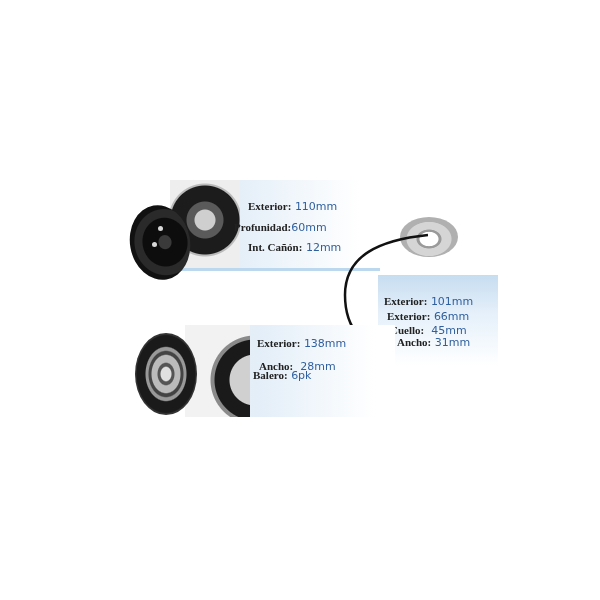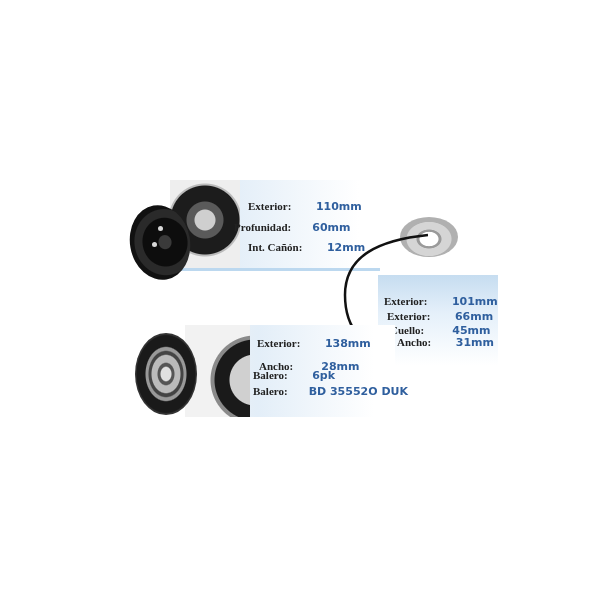--- a/index.html
+++ b/index.html
@@ -1,20 +1,20 @@
 <!DOCTYPE html>
 <html><head>
 <meta charset="utf-8">
 <style>
   html, body { margin:0; padding:0; background:#ffffff; }
   body { width:600px; height:600px; position:relative; overflow:hidden; font-family:"DejaVu Serif", serif; }
   .abs { position:absolute; }
   .panel { position:absolute; }
   .label { font-family:Liberation Serif, serif; font-weight:bold; color:#222; }
-  .value { font-family:"DejaVu Sans", sans-serif; font-weight:bold; color:#2f5f9e;margin-left:21px; }
+  .value { font-family:"DejaVu Sans", sans-serif; font-weight:normal; color:#2f5f9e; }
   .row { position:absolute; white-space:nowrap; font-size:11px; }
 </style>
 </head>
 <body>
 
 <div class="panel" style="left:130px;top:180px;width:250px;height:90px;">
 
   <div class="abs" style="left:40px;top:0;width:210px;height:88px;background:linear-gradient(90deg,#f4f4f4 0%,#e3eef8 30%,#ffffff 90%);border-bottom:3px solid #bcd8ef;"></div>
 
   <div class="abs" style="left:40px;top:0;width:70px;height:88px;background:radial-gradient(circle at 35px 40px,#cfcfcf 0 10px,#5a5a5a 11px 18px,#1c1c1c 19px 34px,#bbbbbb 35px 36px,#eeeeee 37px);"></div>
@@ -76,16 +76,13 @@
     <span class="value">138mm</span>
   </div>
   <div class="row" style="left:134px;top:35px;">
     <span class="label">Ancho:</span>&nbsp;
     <span class="value">28mm</span>
   </div>
   <div class="row" style="left:128px;top:44px;">
     <span class="label">Balero:</span>
     <span class="value">6pk</span>
   </div>
-  <div class="row" style="left:128px;top:60px;">
-    <span class="label">Balero:</span><span class="value">BD 35552O DUK</span>
-  </div>
 </div>
 
 </body></html>

